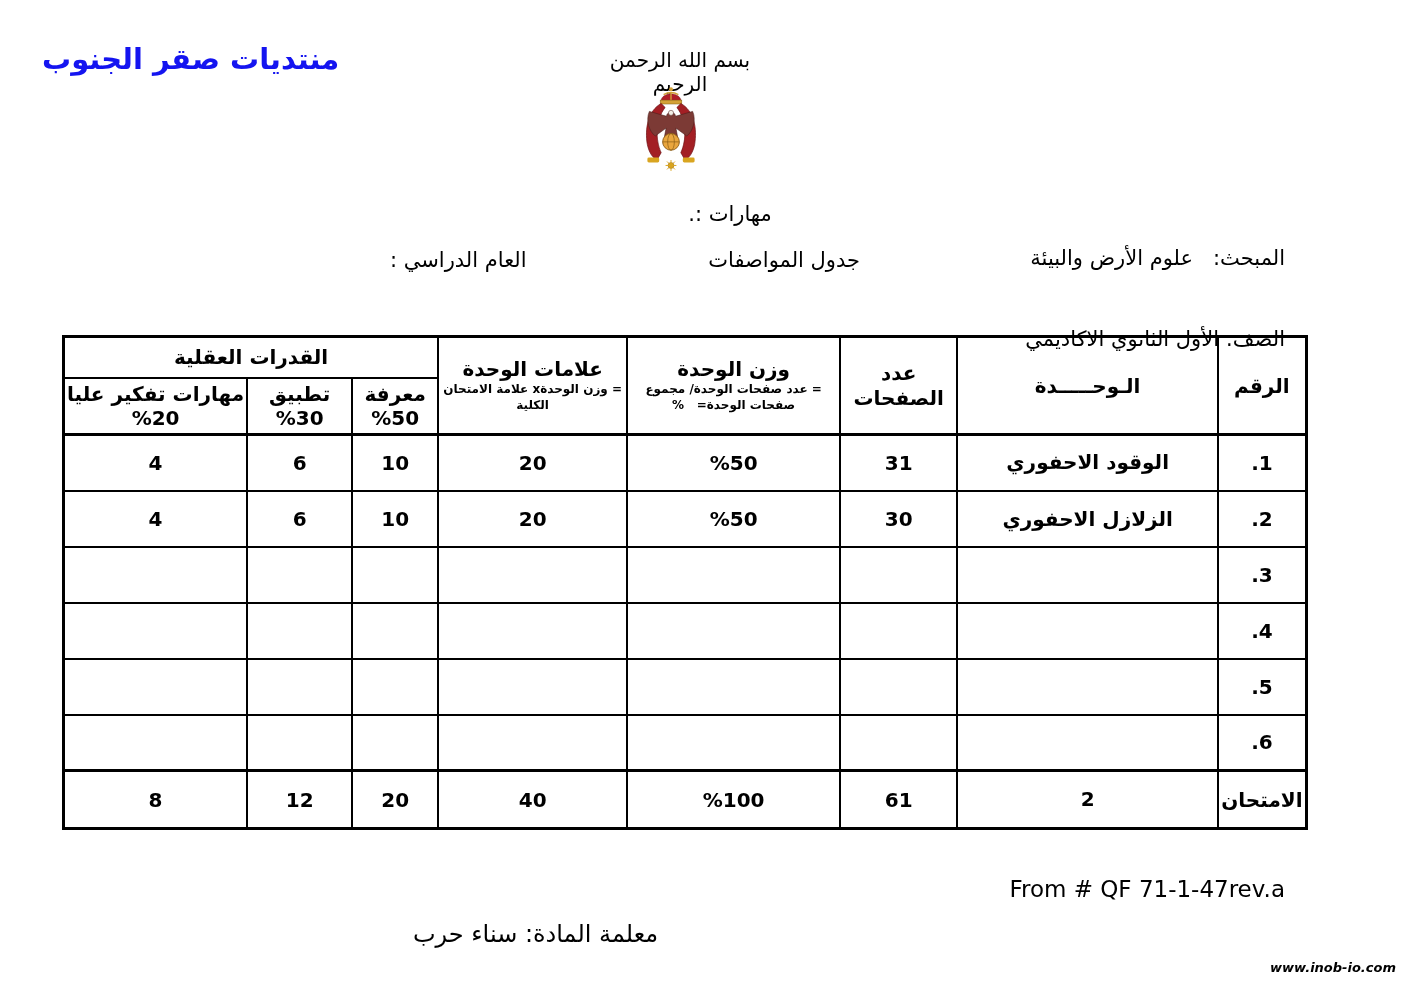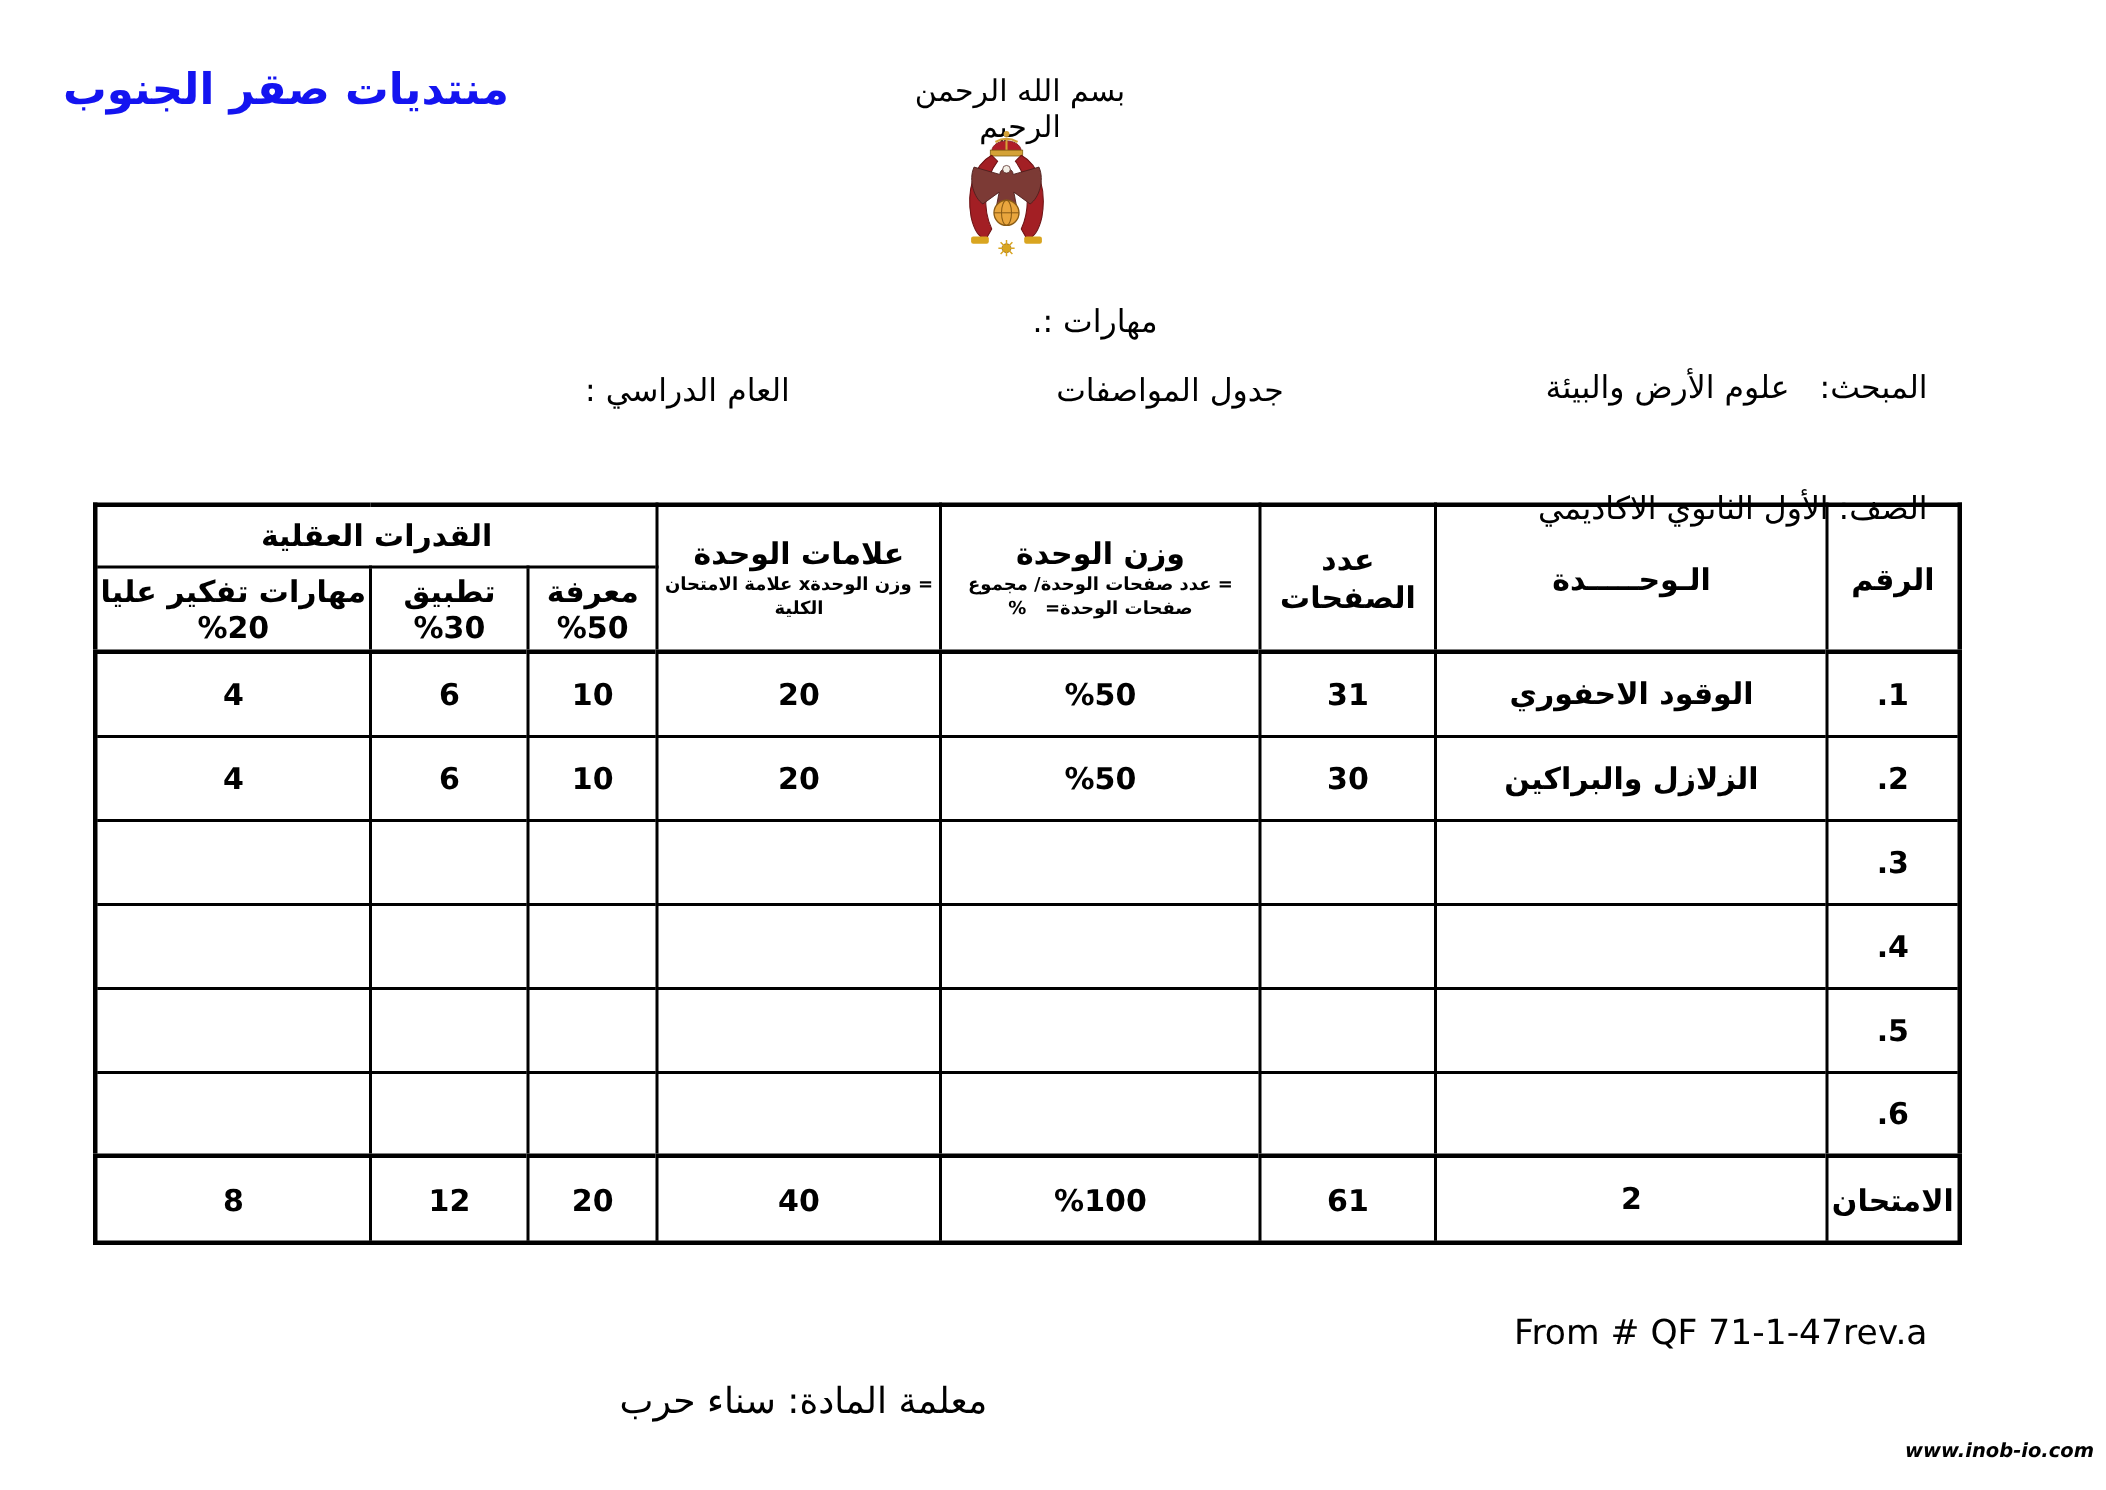--- a/index.html
+++ b/index.html
@@ -6,21 +6,21 @@
   .canvas{
     position:relative;width:1404px;height:993px;background:#ffffff;
     font-family:"DejaVu Sans",sans-serif;color:#000;overflow:hidden;
   }
   .abs{position:absolute;}
   .watermark{left:42px;top:42px;font-size:29px;font-weight:600;color:#1414f0;direction:rtl;}
   .basmala{left:590px;top:48px;width:180px;text-align:center;font-size:20px;direction:rtl;}
   .emblem{left:612px;top:82px;width:118px;height:104px;}
   .school{left:660px;top:202px;width:140px;text-align:center;font-size:21px;direction:rtl;}
   .subject-line{right:119px;top:246px;font-size:21px;direction:rtl;text-align:right;}
-  .doc-title{left:700px;top:248px;width:160px;text-align:center;font-size:21px;direction:rtl;}
+  .doc-title{left:700px;top:248px;width:160px;text-align:right;font-size:21px;direction:rtl;}
   .year-line{left:390px;top:248px;font-size:21px;direction:rtl;}
   .class-line{right:119px;top:290px;font-size:21px;direction:rtl;text-align:right;margin-top:37px;}
   .form-ref{right:119px;top:876px;font-size:23px;}
   .teacher-line{left:385px;top:920px;font-size:24px;direction:rtl;margin-left:28px;}
   .site-mark{right:8px;top:960px;font-size:13px;font-weight:bold;font-style:italic;}
 
   table.spec{
     position:absolute;left:62px;top:335px;border-collapse:collapse;table-layout:fixed;
     border:3px solid #000;direction:rtl;
   }
@@ -153,21 +153,21 @@
         <td class="unit-bottom">الوقود الاحفوري</td>
         <td>31</td>
         <td class="ltr">%50</td>
         <td>20</td>
         <td>10</td>
         <td>6</td>
         <td>4</td>
       </tr>
       <tr>
         <td class="ltr">.2</td>
-        <td class="unit-top">الزلازل والبراكين</td>
+        <td class="unit-top">الزلازل الاحفوري</td>
         <td>30</td>
         <td class="ltr">%50</td>
         <td>20</td>
         <td>10</td>
         <td>6</td>
         <td>4</td>
       </tr>
       <tr>
         <td class="ltr">.3</td>
         <td></td>

